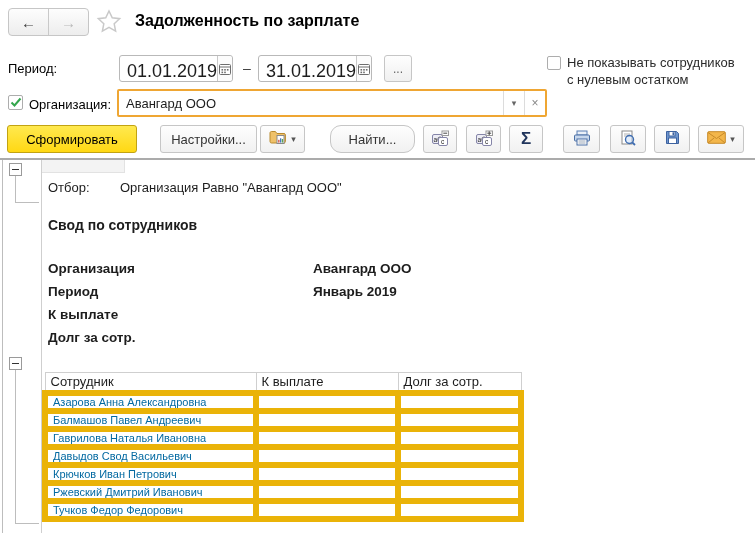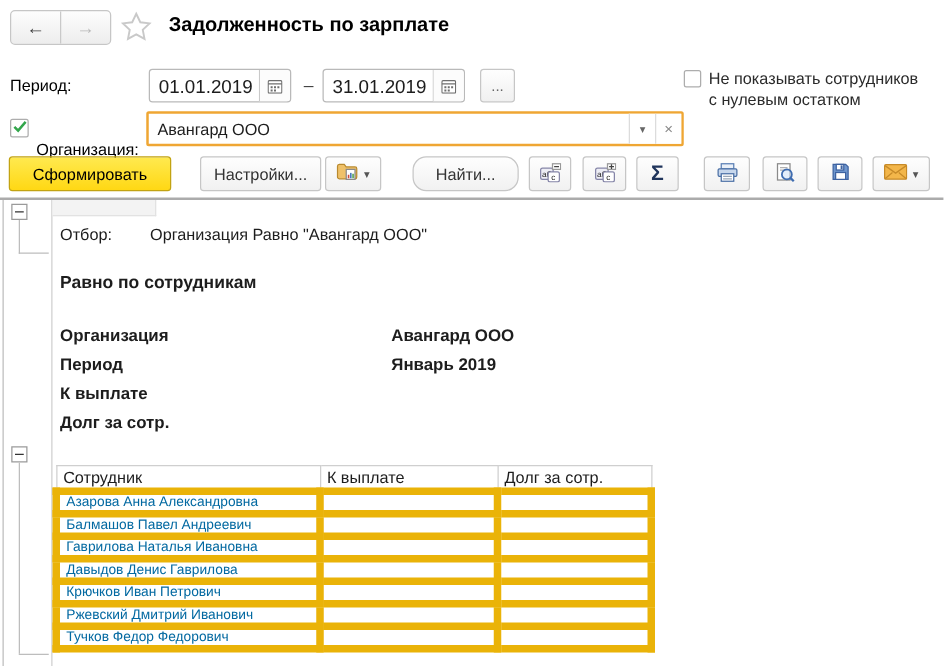--- a/index.html
+++ b/index.html
@@ -15,21 +15,21 @@
   .navbtn { flex:1; display:flex; align-items:center; justify-content:center;
     font-size:15px; font-weight:bold; cursor:pointer; }
   .navbtn.back { color:#3c3c3c; border-right:1px solid #c9c9c9; }
   .navbtn.fwd { color:#b9b9b9; }
   .star { position:absolute; left:96px; top:9px; width:26px; height:26px; cursor:pointer; }
   .title { position:absolute; left:135px; top:12px; font-size:16px; font-weight:bold; color:#000; }
   
   .lbl { position:absolute; font-size:13px; color:#000000; }
   .datefield { position:absolute; top:55px; height:27px; width:114px;
     border:1px solid #b9b9b9; border-radius:3px; background:#fff; display:flex; }
-  .datefield .val { flex:1; font-size:15px; padding:5px 0 0 7px; color:#1d1d1d; }
+  .datefield .val { flex:1; font-size:18px; padding:5px 0 0 7px; color:#1d1d1d; }
   .datefield .calbtn { width:25px; border-left:1px solid #c9c9c9; display:flex;
     align-items:center; justify-content:center; background:#fcfcfc; border-radius:0 3px 3px 0; cursor:pointer; }
   .dash { position:absolute; left:243px; top:60px; font-size:14px; color:#444; }
   .morebtn { position:absolute; left:384px; top:55px; width:28px; height:27px;
     border:1px solid #c6c6c6; border-radius:3px; background:linear-gradient(#fefefe,#f0f0f0);
     font-size:12px; color:#666; display:flex; align-items:center; justify-content:center; cursor:pointer; }
   .cb { position:absolute; width:15px; height:15px; border:1px solid #adadad; border-radius:2px;
     background:#fff; display:flex; align-items:center; justify-content:center; cursor:pointer; }
   .cb-hz { left:547px; top:56px; width:14px; height:14px; }
   .hz-label { position:absolute; left:567px; top:54px; font-size:13px; line-height:17px; color:#2b2b2b; }
@@ -135,21 +135,21 @@
     <div>с нулевым остатком</div>
   </div>
 
   <div class="cb cb-org">
     <span>
       <svg width="12" height="11" viewBox="0 0 12 11">
           <path d="M1.5 5.5L4.5 8.5 10.5 1.5" fill="none" stroke="#33a64c" stroke-width="2"></path>
         </svg>
     </span>
   </div>
-  <div class="lbl" style="left:29px; top:97px;margin-top:15px;">Организация:</div>
+  <div class="lbl" style="left:29px; top:97px;">Организация:</div>
   <div class="orgfield">
     <div class="val">Авангард ООО</div>
     <div class="sq caret">
         <span>▾</span>
       </div>
     <div class="sq clear">
         <span>×</span>
       </div>
   </div>
 
@@ -253,21 +253,21 @@
   <div class="vline" style="left:15px; top:370px; width:1px; height:153px;"></div>
   <div class="hline" style="left:15px; top:523px; width:24px; height:1px;"></div>
   <div class="vline content-line"></div>
   <div class="graystrip"></div>
 
   <div class="rline" style="left:48px; top:180px;">
     <span>Отбор:</span>
   </div>
   <div class="rline" style="left:120px; top:180px;">Организация Равно "Авангард ООО"</div>
 
-  <div class="rline b" style="left:48px; top:217px; font-size:14px;">Равно по сотрудникам</div>
+  <div class="rline b" style="left:48px; top:217px; font-size:14px;">Свод по сотрудников</div>
 
   <div class="rline b" style="left:48px; top:261px; font-size:13.5px;">Организация</div>
   <div class="rline b" style="left:313px; top:261px; font-size:13.5px;">Авангард ООО</div>
   <div class="rline b" style="left:48px; top:284px; font-size:13.5px;">Период</div>
   <div class="rline b" style="left:313px; top:284px; font-size:13.5px;">Январь 2019</div>
   <div class="rline b" style="left:48px; top:307px; font-size:13.5px;">К выплате</div>
   <div class="rline b" style="left:313px; top:307px; font-size:13.5px;"></div>
   <div class="rline b" style="left:48px; top:330px; font-size:13.5px;">Долг за сотр.</div>
   <div class="rline b" style="left:313px; top:330px; font-size:13.5px;"></div>
 
@@ -289,21 +289,21 @@
         <td>Балмашов Павел Андреевич</td>
         <td></td>
         <td></td>
       </tr>
       <tr>
         <td>Гаврилова Наталья Ивановна</td>
         <td></td>
         <td></td>
       </tr>
       <tr>
-        <td>Давыдов Денис Гаврилова</td>
+        <td>Давыдов Свод Васильевич</td>
         <td></td>
         <td></td>
       </tr>
       <tr>
         <td>Крючков Иван Петрович</td>
         <td></td>
         <td></td>
       </tr>
       <tr>
         <td>Ржевский Дмитрий Иванович</td>

